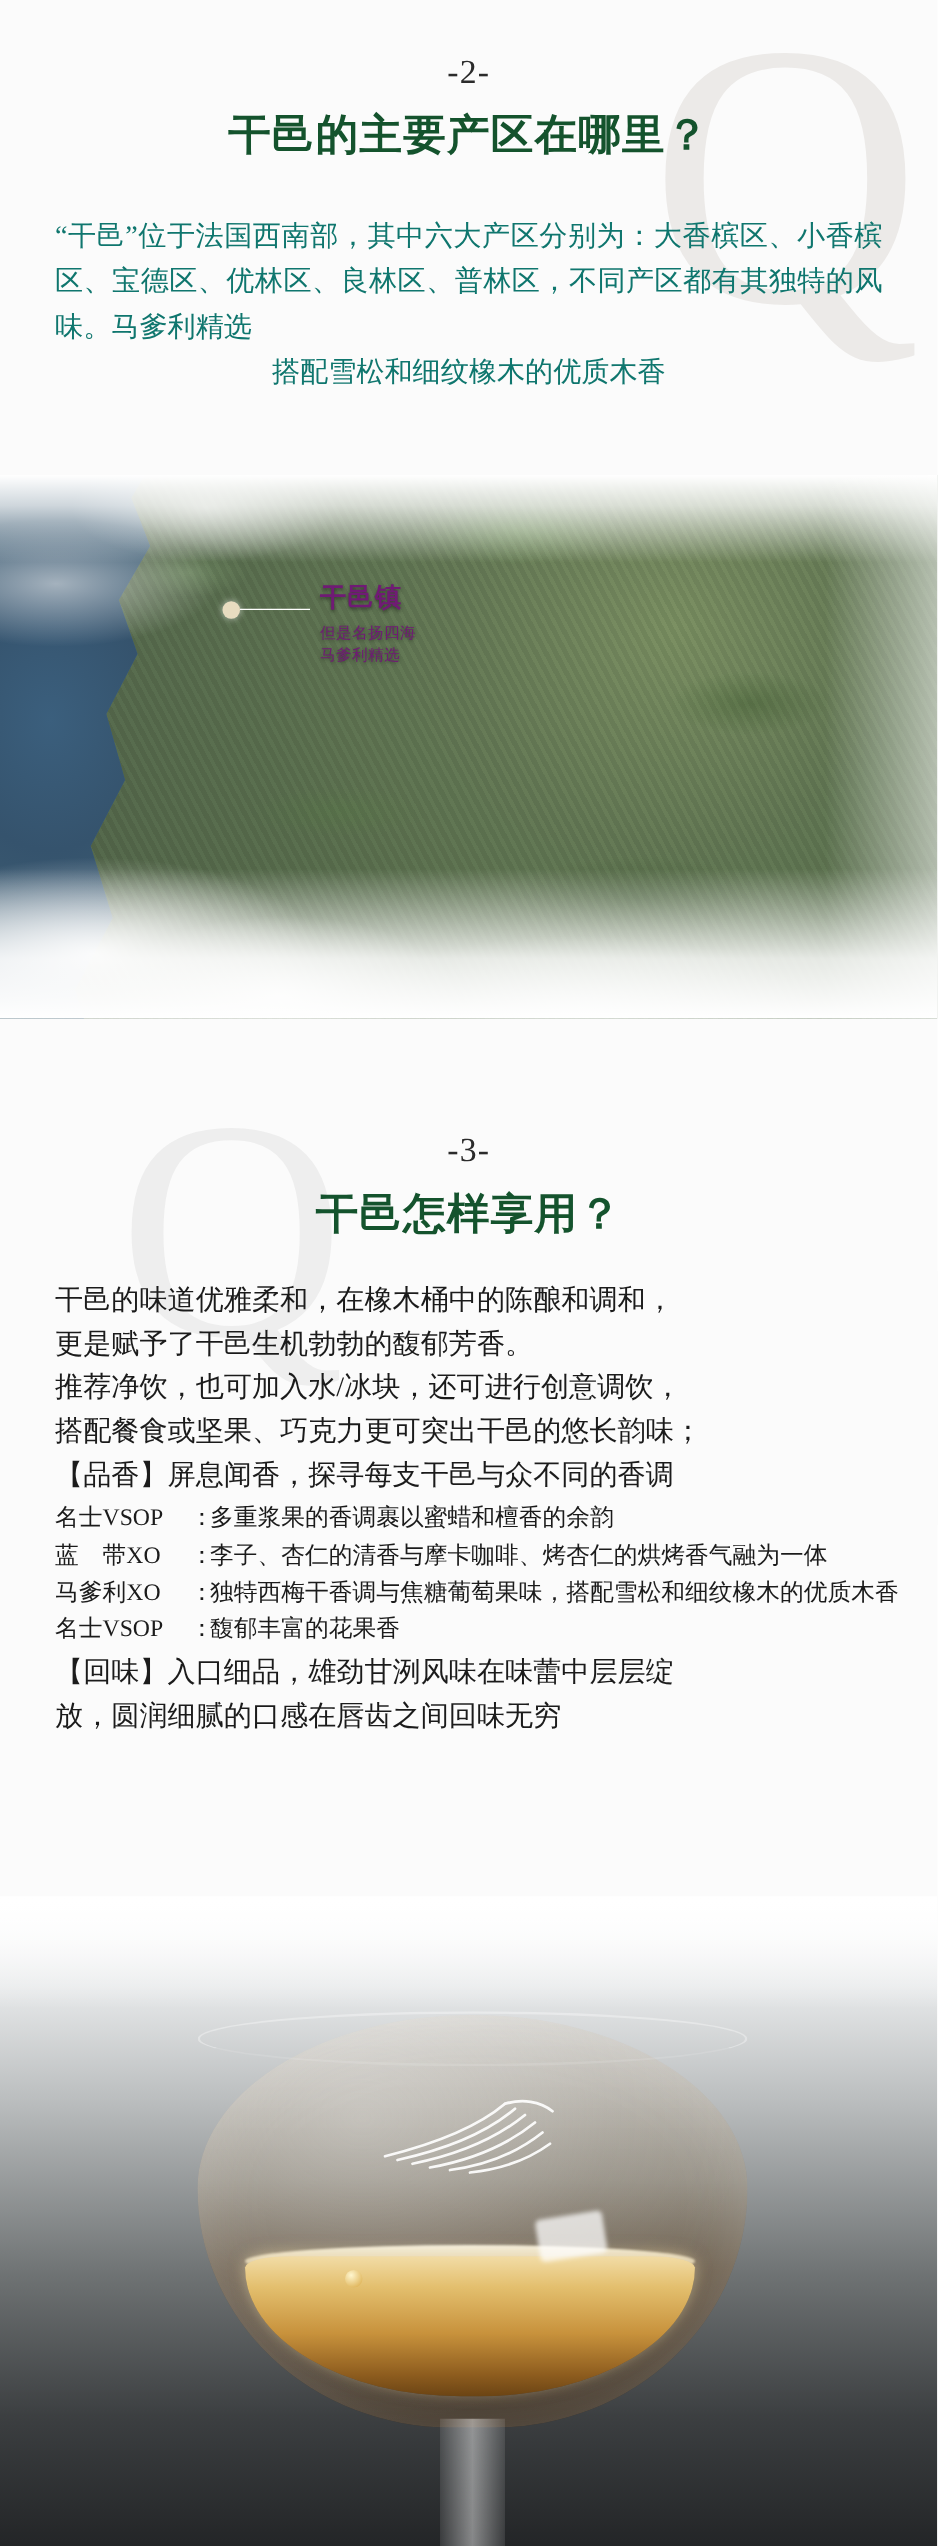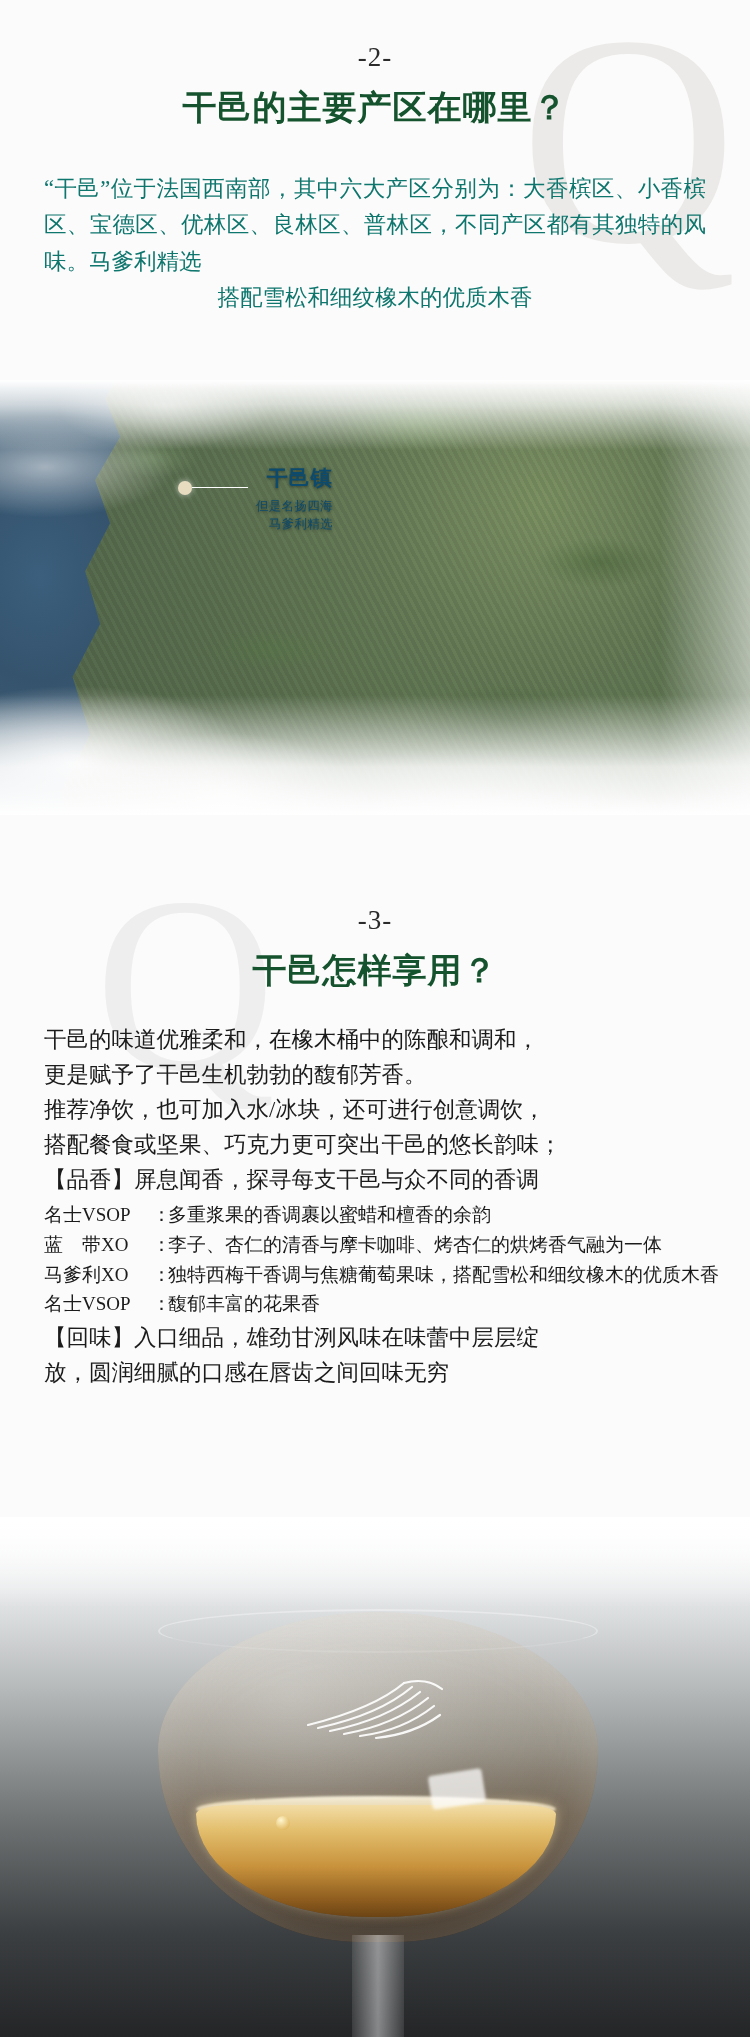--- a/index.html
+++ b/index.html
@@ -137,24 +137,23 @@
     flex: none;
   }
   .map-leader {
     width: 56px; height: 1px;
     background: #ffffff;
     margin-top: 23px;
     flex: none;
   }
   .map-label-text {
     margin-left: 8px;
-    color: #0c4a6e;
+    color: #701a75;
     font-family: Liberation Serif, serif;
     text-shadow: 0 1px 3px rgba(0,0,0,.45);
-    text-align: right;
   }
   .map-town {
     font-size: 21px;
     font-weight: bold;
     letter-spacing: 1px;
     margin-bottom: 5px;
   }
   .map-sub {
     font-size: 12.5px;
     line-height: 1.45;

